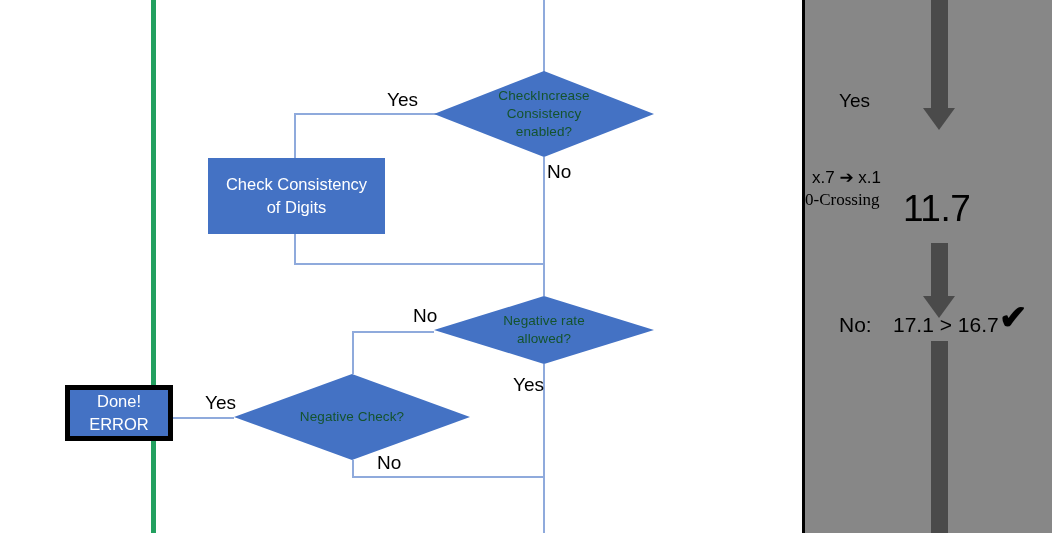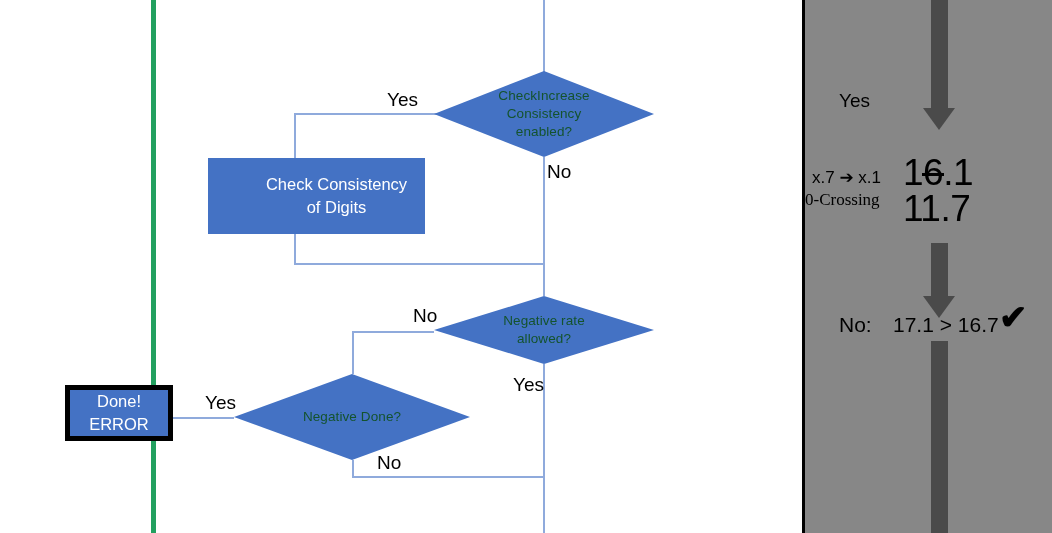--- a/index.html
+++ b/index.html
@@ -58,21 +58,20 @@
     letter-spacing: .1px;
   }
 
   
   .procbox {
     position: absolute;
     background: #4472C4;
     display: flex;
     align-items: center;
     justify-content: center;
-    padding-left: 40px;
   }
   .procbox .txt {
     color: #ffffff;
     text-align: center;
     font-size: 16.5px;
     line-height: 23px;
     white-space: pre-line;
   }
 
   
@@ -219,21 +218,21 @@
   </div>
 
   <div class="diamond" style="left:434px; top:296px; width:220px; height:68px;">
     <div class="shape"></div>
     <div class="txt">Negative rate
 allowed?</div>
   </div>
 
   <div class="diamond" style="left:234px; top:374px; width:236px; height:86px;">
     <div class="shape"></div>
-    <div class="txt">Negative Done?</div>
+    <div class="txt">Negative Check?</div>
   </div>
 
   <div id="done-error-box">
     <div class="txt">Done!
 ERROR</div>
   </div>
 
   <div class="edge-label" style="left:387px; top:89px;">Yes</div>
 
   <div class="edge-label" style="left:547px; top:161px;">No</div>
@@ -250,21 +249,20 @@
 
     <div class="gp-arrow-shaft" style="left:126px; top:0px; height:110px;"></div>
     <div class="gp-arrow-head" style="left:118px; top:108px;"></div>
 
     <div class="gp-text" id="gp-yes">Yes</div>
 
     <div class="gp-text" id="gp-ratelbl">x.7 ➔ x.1</div>
 
     <div class="gp-text" id="gp-zerolbl">0-Crossing</div>
 
-    <div class="gp-text" id="gp-val1"><span>1</span><span class="strike">6</span><span>.1</span></div>
 
     <div class="gp-text" id="gp-val2">11.7</div>
 
     <div class="gp-arrow-shaft" style="left:126px; top:243px; height:55px;"></div>
     <div class="gp-arrow-head" style="left:118px; top:296px;"></div>
 
     <div class="gp-text" id="gp-no-row"><span class="lbl">No:</span><span class="cmp">17.1 &gt; 16.7</span></div>
 
     <div class="gp-text" id="gp-check">✔</div>
 

